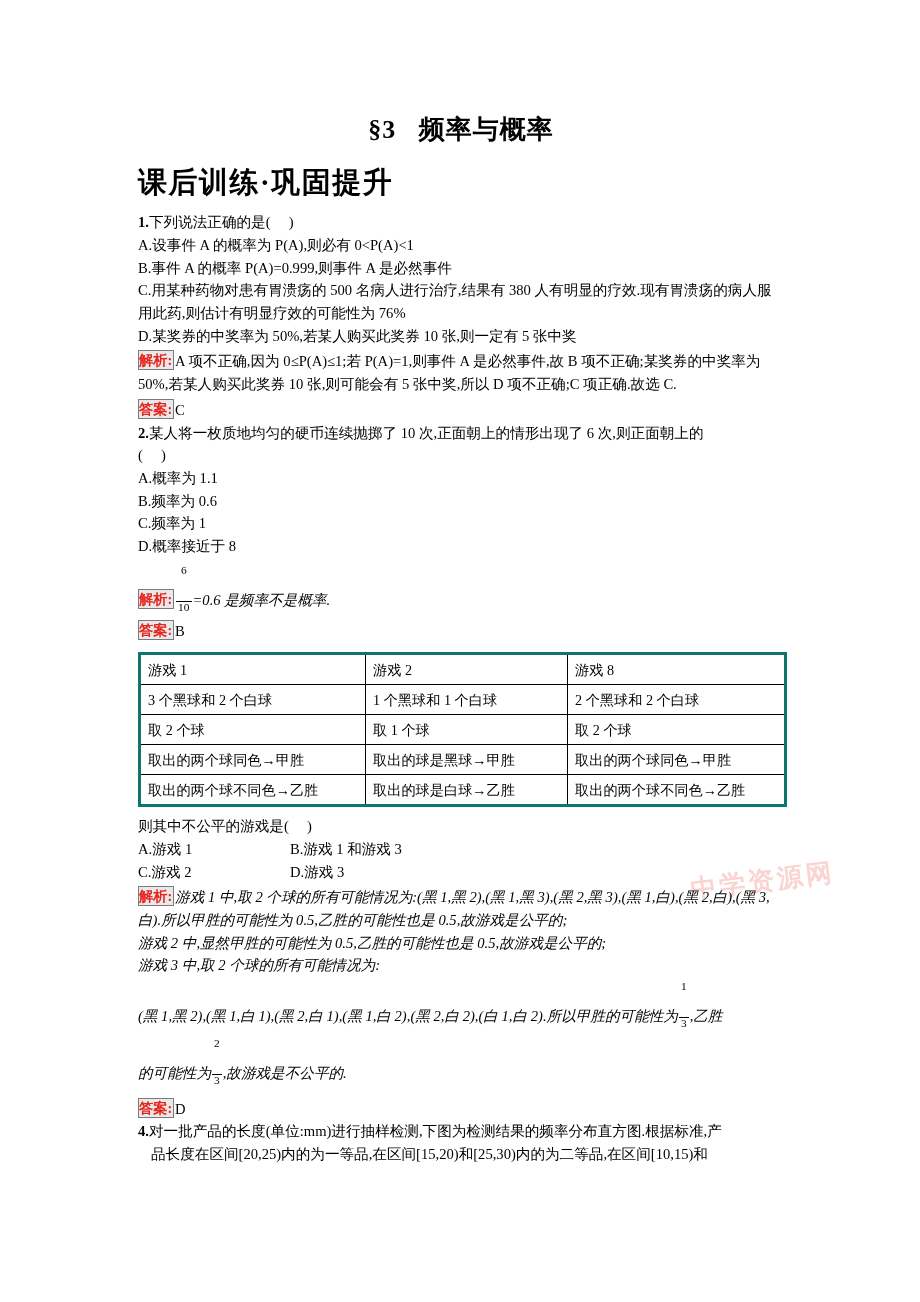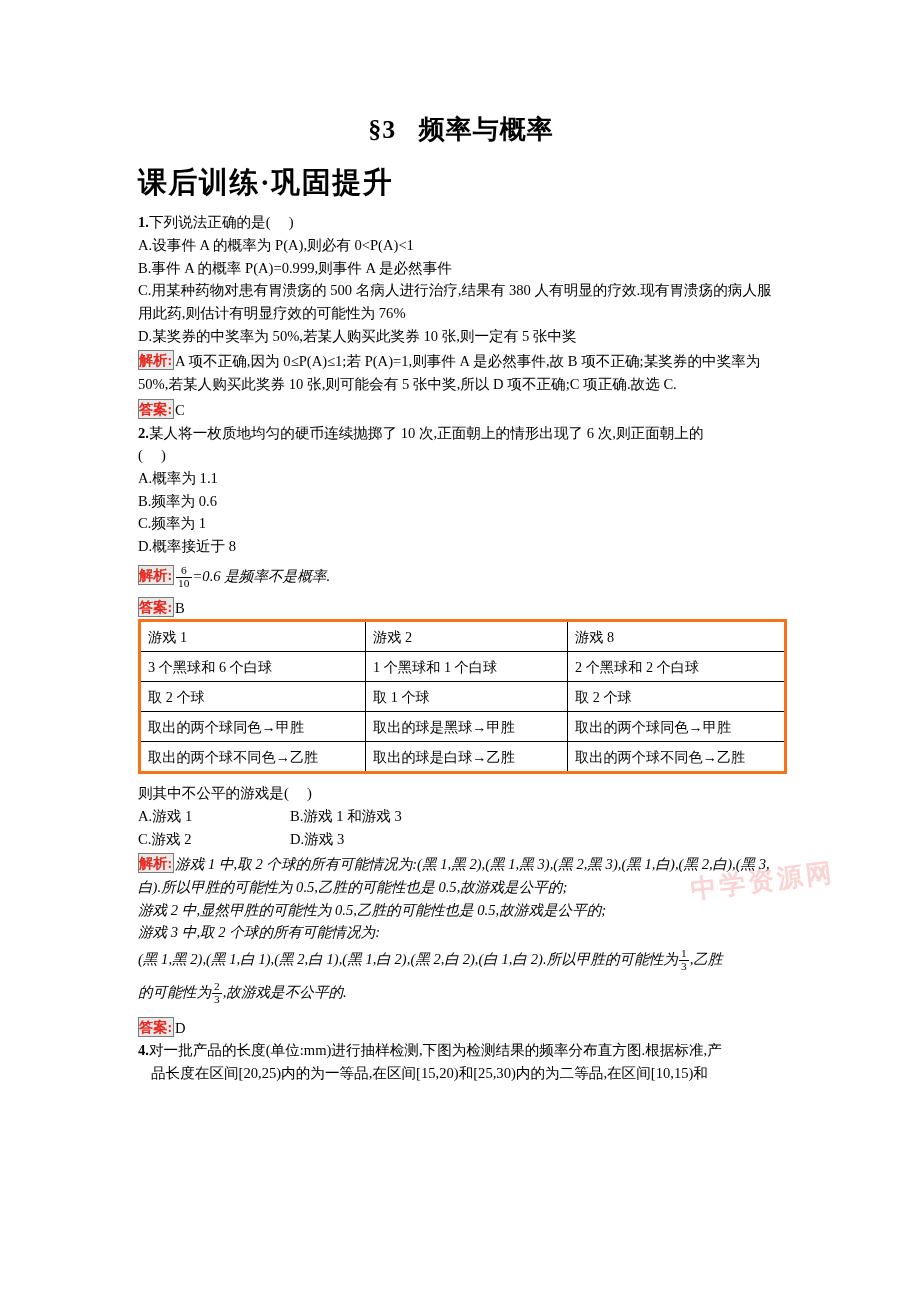--- a/index.html
+++ b/index.html
@@ -114,28 +114,29 @@
     display: inline-block;
     vertical-align: -0.52em;
     text-align: center;
     font-size: 11.4px;
     line-height: 1.04;
     margin: 0 1px;
     font-style: normal;
     font-family: "Liberation Serif", "DejaVu Serif", serif;
   }
   .frac .num { display: block; padding: 0 2px; }
-  .frac .den { display: block; padding: 0 2px; border-top: 1px solid #000; }
+  .frac .den { display: block; padding: 0 2px; border-top: 1px solid #000; margin-top: 24px; }
 
   
   .game-table {
     border-collapse: collapse;
     width: 646px;
+    margin-top: 9px;
     margin-bottom: 4px;
-    border: 3px solid #f97316;
+    border: 3px solid #0f766e;
     table-layout: fixed;
   }
   .game-table td {
     border: 1px solid #000;
     font-size: 14.2px;
     line-height: 20px;
     padding: 4px 6px 4px 7px;
     white-space: pre;
     vertical-align: middle;
     height: 21px;
@@ -203,21 +204,21 @@
           <col class="c2">
           <col class="c3">
         </colgroup>
       <tbody>
         <tr>
           <td>游戏 1</td>
           <td>游戏 2</td>
           <td>游戏 8</td>
         </tr>
         <tr>
-          <td>3 个黑球和 6 个白球</td>
+          <td>3 个黑球和 2 个白球</td>
           <td>1 个黑球和 1 个白球</td>
           <td>2 个黑球和 2 个白球</td>
         </tr>
         <tr>
           <td>取 2 个球</td>
           <td>取 1 个球</td>
           <td>取 2 个球</td>
         </tr>
         <tr>
           <td>取出的两个球同色→甲胜</td>

